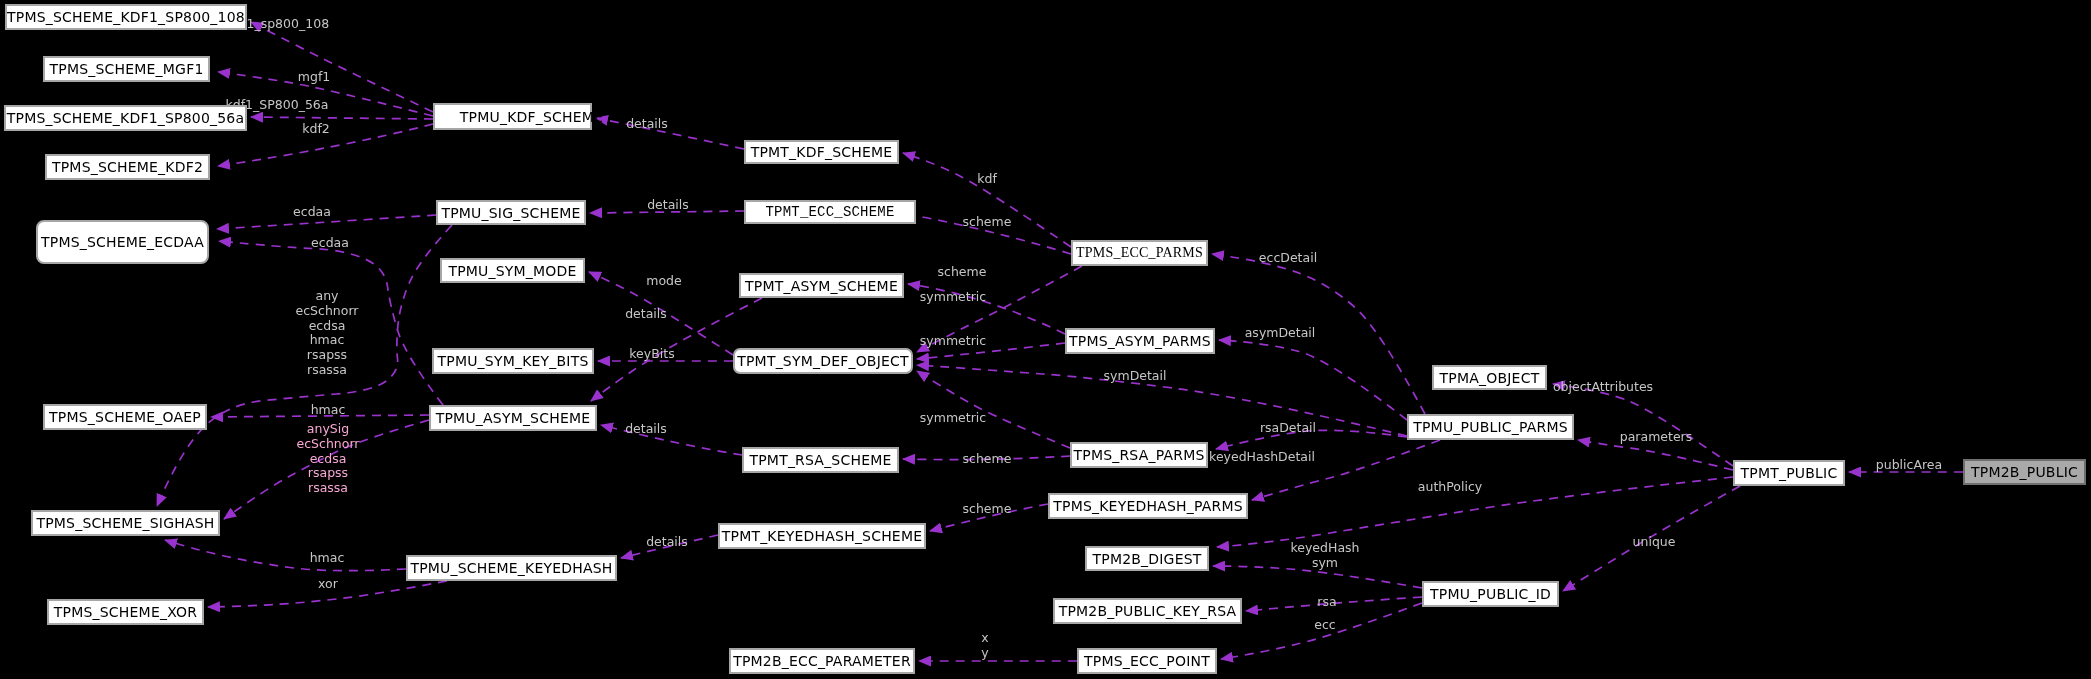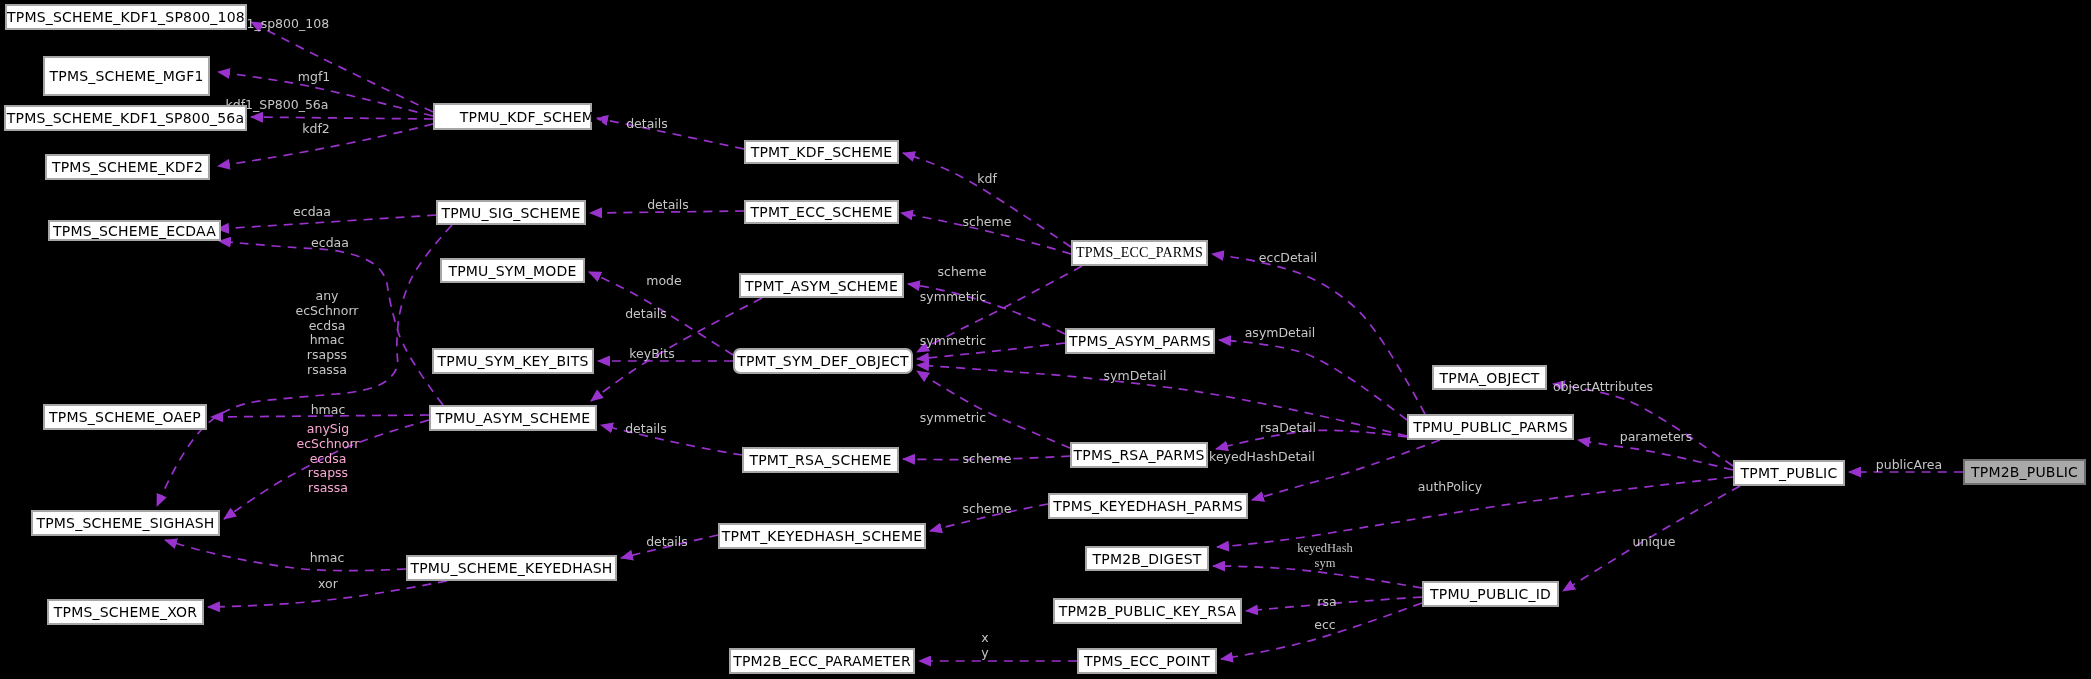--- a/index.html
+++ b/index.html
@@ -106,43 +106,43 @@
 rsapss
 rsassa</div>
     <div class="edge-label" style="left: 1288px; top: 258px; color: rgb(198, 198, 198);">eccDetail</div>
     <div class="edge-label" style="left: 1280px; top: 333px; color: rgb(198, 198, 198);">asymDetail</div>
     <div class="edge-label" style="left: 1288px; top: 428px; color: rgb(198, 198, 198);">rsaDetail</div>
     <div class="edge-label" style="left: 1262px; top: 457px; color: rgb(198, 198, 198);">keyedHashDetail</div>
     <div class="edge-label" style="left: 1603px; top: 387px; color: rgb(198, 198, 198);">objectAttributes</div>
     <div class="edge-label" style="left: 1656px; top: 437px; color: rgb(198, 198, 198);">parameters</div>
     <div class="edge-label" style="left: 1450px; top: 487px; color: rgb(198, 198, 198);">authPolicy</div>
     <div class="edge-label" style="left: 1654px; top: 542px; color: rgb(198, 198, 198);">unique</div>
-    <div class="edge-label" style="left: 1325px; top: 556px; color: rgb(198, 198, 198); font-family: Liberation Serif, serif;">keyedHash
+    <div class="edge-label" style="left: 1325px; top: 556px; color: rgb(198, 198, 198);">keyedHash
 sym</div>
     <div class="edge-label" style="left: 1327px; top: 602px; color: rgb(198, 198, 198);">rsa</div>
     <div class="edge-label" style="left: 1325px; top: 625px; color: rgb(198, 198, 198);">ecc</div>
     <div class="edge-label" style="left: 985px; top: 646px; color: rgb(198, 198, 198);">x
 y</div>
     <div class="edge-label" style="left: 1909px; top: 465px; color: rgb(198, 198, 198);">publicArea</div>
     <div class="node" style="left: 5px; top: 4px; width: 242px; height: 26px;">TPMS_SCHEME_KDF1_SP800_108</div>
-    <div class="node" style="left: 43px; top: 56px; width: 167px; height: 40px;">TPMS_SCHEME_MGF1</div>
+    <div class="node" style="left: 43px; top: 56px; width: 167px; height: 26px;">TPMS_SCHEME_MGF1</div>
     <div class="node" style="left: 4px; top: 105px; width: 243px; height: 26px;">TPMS_SCHEME_KDF1_SP800_56a</div>
     <div class="node" style="left: 45px; top: 154px; width: 165px; height: 26px;">TPMS_SCHEME_KDF2</div>
-    <div class="node" style="left: 48px; top: 220px; width: 173px; height: 21px;">TPMS_SCHEME_ECDAA</div>
+    <div class="node" style="left: 36px; top: 220px; width: 173px; height: 44px; border-radius: 8px;">TPMS_SCHEME_ECDAA</div>
     <div class="node" style="left: 43px; top: 404px; width: 164px; height: 26px;">TPMS_SCHEME_OAEP</div>
     <div class="node" style="left: 31px; top: 510px; width: 189px; height: 26px;">TPMS_SCHEME_SIGHASH</div>
     <div class="node" style="left: 47px; top: 599px; width: 157px; height: 26px;">TPMS_SCHEME_XOR</div>
     <div class="node" style="left: 433px; top: 103px; width: 159px; height: 27px; padding-left: 38px;">TPMU_KDF_SCHEME</div>
     <div class="node" style="left: 436px; top: 200px; width: 150px; height: 25px;">TPMU_SIG_SCHEME</div>
     <div class="node" style="left: 440px; top: 258px; width: 145px; height: 25px;">TPMU_SYM_MODE</div>
     <div class="node" style="left: 432px; top: 348px; width: 162px; height: 26px;">TPMU_SYM_KEY_BITS</div>
     <div class="node" style="left: 429px; top: 405px; width: 168px; height: 26px;">TPMU_ASYM_SCHEME</div>
     <div class="node" style="left: 406px; top: 555px; width: 211px; height: 26px;">TPMU_SCHEME_KEYEDHASH</div>
     <div class="node" style="left: 744px; top: 140px; width: 155px; height: 24px;">TPMT_KDF_SCHEME</div>
-    <div class="node" style="left: 744px; top: 200px; width: 155px; height: 24px;">TPMT_ECC_SCHEME</div>
+    <div class="node" style="left: 744px; top: 200px; width: 172px; height: 24px; font-family: Liberation Mono, monospace;">TPMT_ECC_SCHEME</div>
     <div class="node" style="left: 739px; top: 273px; width: 165px; height: 25px;">TPMT_ASYM_SCHEME</div>
     <div class="node" style="left: 733px; top: 348px; width: 180px; height: 26px; border-radius: 7px;">TPMT_SYM_DEF_OBJECT</div>
     <div class="node" style="left: 742px; top: 447px; width: 157px; height: 26px;">TPMT_RSA_SCHEME</div>
     <div class="node" style="left: 718px; top: 523px; width: 208px; height: 26px;">TPMT_KEYEDHASH_SCHEME</div>
     <div class="node" style="left: 729px; top: 648px; width: 186px; height: 26px;">TPM2B_ECC_PARAMETER</div>
     <div class="node" style="left: 1071px; top: 240px; width: 137px; height: 26px; font-family: Liberation Serif, serif;">TPMS_ECC_PARMS</div>
     <div class="node" style="left: 1065px; top: 328px; width: 150px; height: 26px;">TPMS_ASYM_PARMS</div>
     <div class="node" style="left: 1070px; top: 442px; width: 138px; height: 26px;">TPMS_RSA_PARMS</div>
     <div class="node" style="left: 1048px; top: 493px; width: 200px; height: 26px;">TPMS_KEYEDHASH_PARMS</div>
     <div class="node" style="left: 1085px; top: 546px; width: 124px; height: 25px;">TPM2B_DIGEST</div>

